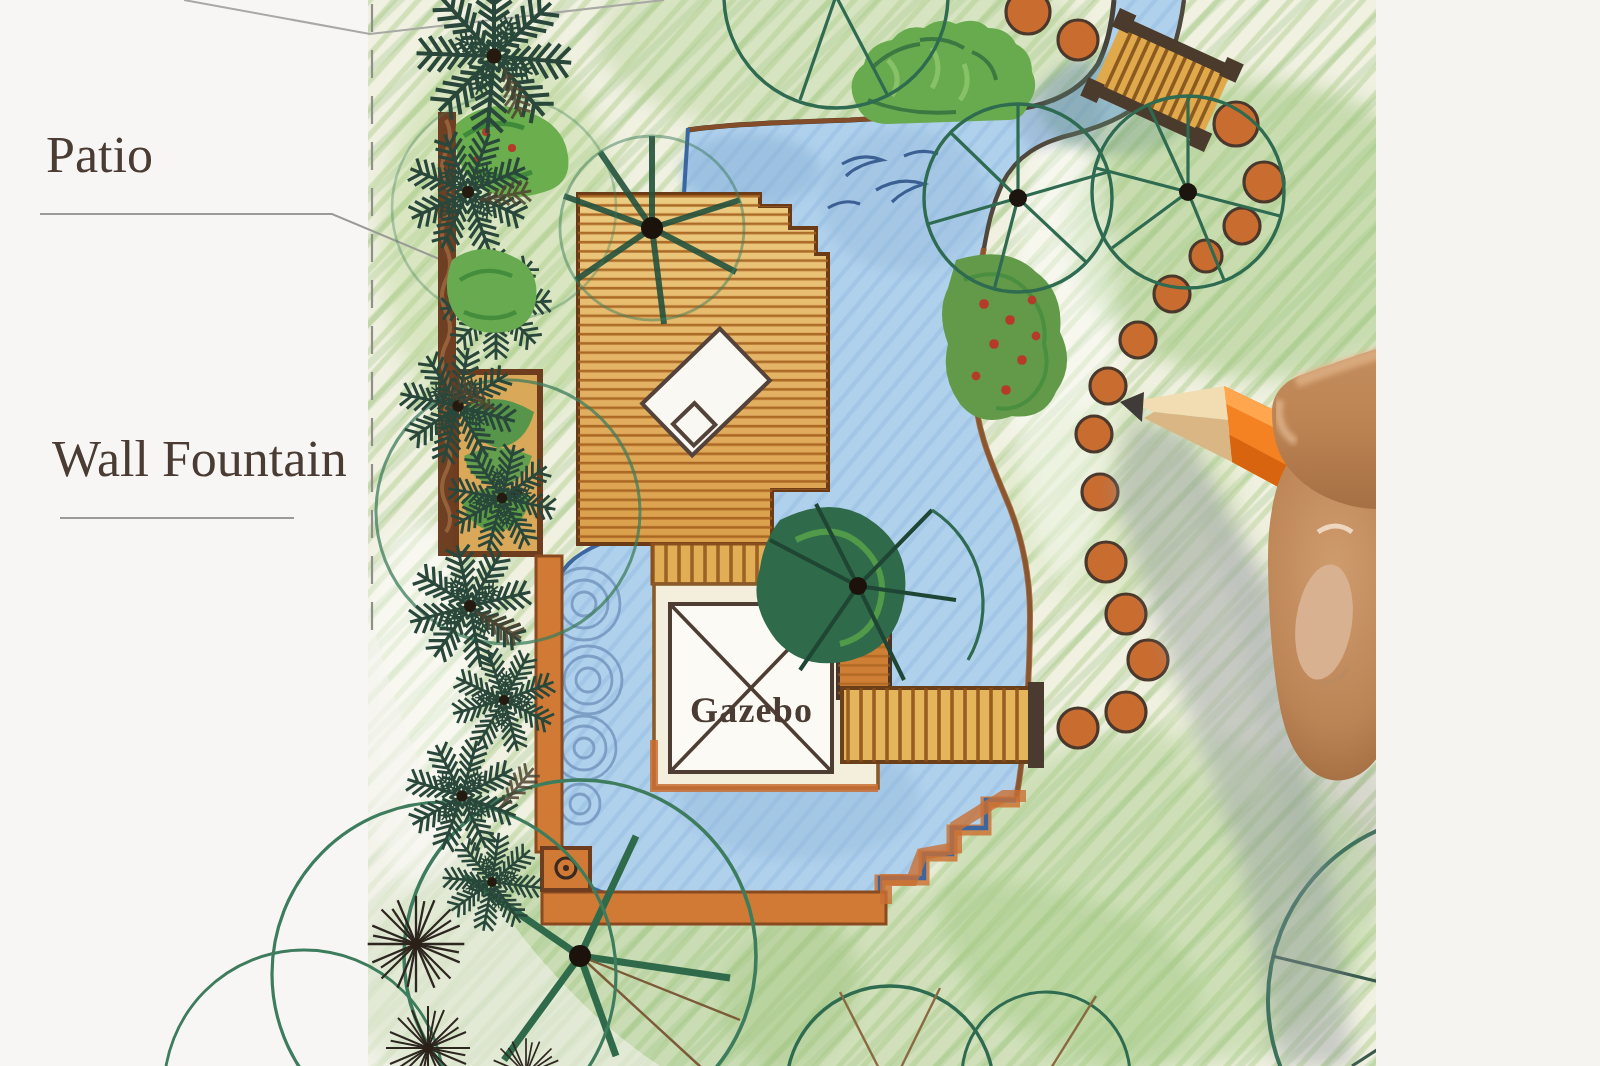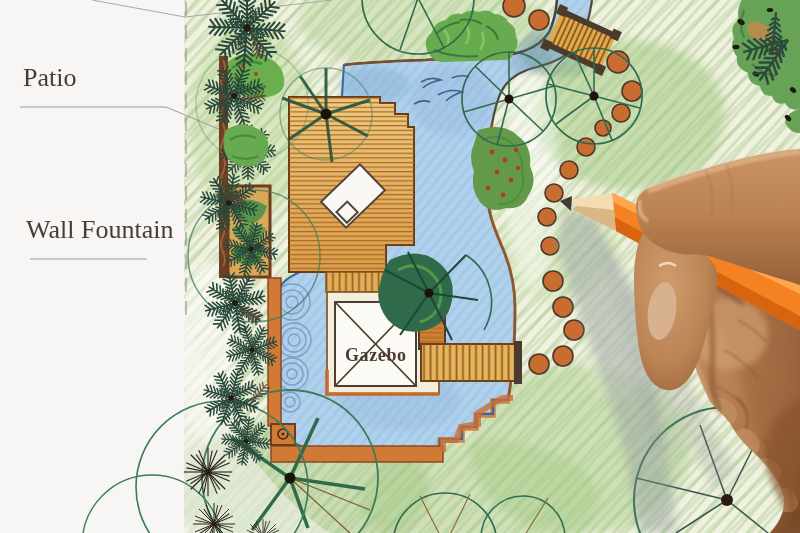--- a/index.html
+++ b/index.html
@@ -1,16 +1,16 @@
 <!DOCTYPE html>
 <html><head>
 <meta charset="utf-8">
 <style>
   html,body{margin:0;padding:0;background:#f5f4f1;}
-  .wrap{position:relative;width:800px;height:533px;overflow:hidden;}
+  .wrap{position:relative;width:688px;height:533px;overflow:hidden;}
   svg{display:block;}
   .lbl{font-family:"Liberation Serif", serif; fill:#4a3b33;}
 </style>
 </head>
 <body>
 <div class="wrap">
 <svg width="800" height="533" viewBox="0 0 800 533">
 <defs>
   <pattern id="grass" width="9" height="9" patternUnits="userSpaceOnUse" patternTransform="rotate(-48)">
     <line x1="0" y1="2.5" x2="9" y2="2.5" stroke="#b2ce90" stroke-width="2.7"></line>

